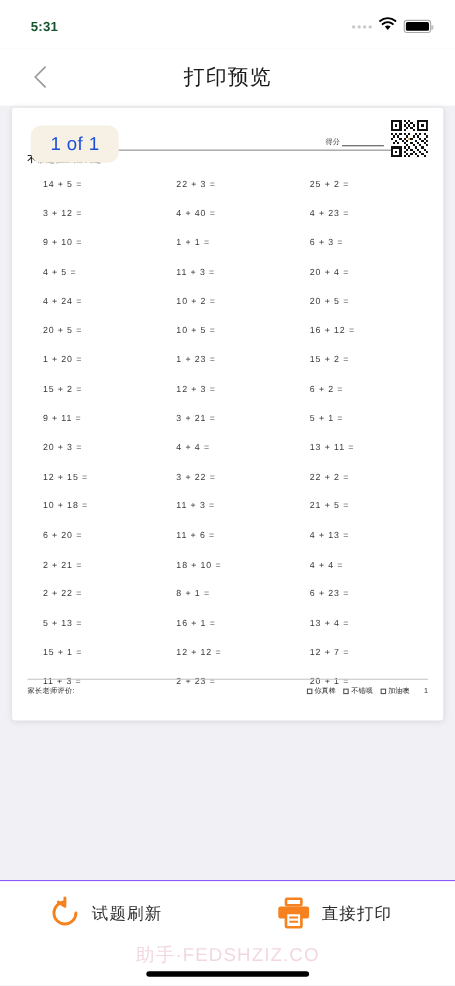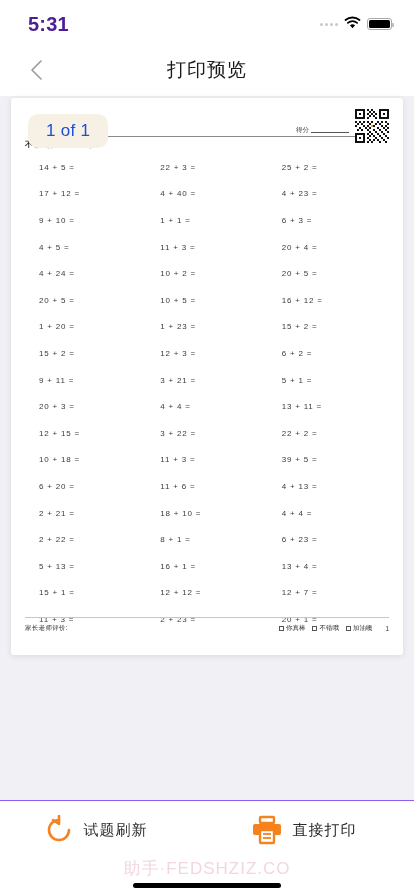--- a/index.html
+++ b/index.html
@@ -12,21 +12,21 @@
   #app { position: relative; width: 414px; height: 896px; background: #f1f1f5; }
 
   
   .statusbar {
     position: absolute; top: 0; left: 0; width: 414px; height: 44px;
     background: #ffffff;
     display: flex; align-items: center; justify-content: space-between;
     padding: 0 22px 0 28px;
   }
   .status-time {
-    font-size: 20px; font-weight: bold; color: #4c1d95;
+    font-size: 12px; font-weight: bold; color: #14532d;
     letter-spacing: 0.2px; padding-top: 4px;
   }
   .status-right { display: flex; align-items: center; gap: 6px; padding-top: 4px; }
   .sig-dots { display: flex; align-items: flex-end; gap: 2px; }
   .sig-dots i { width: 3px; height: 3px; background: #c8c8cc; border-radius: 50%; display:block; }
   .wifi { display: block; }
   .batt {
     width: 25px; height: 12px; border: 1px solid #aaa; border-radius: 3px;
     position: relative; padding: 1px; background: #fff;
   }
@@ -275,21 +275,21 @@
         </div>
 
         <div class="sheet-title">不带进位加法试题</div>
         <div class="page-badge">1 of 1</div>
       </div>
 
       <div class="problems" id="problems">
           <div class="prob col-0">14 + 5 =</div>
           <div class="prob col-1">22 + 3 =</div>
           <div class="prob col-2">25 + 2 =</div>
-          <div class="prob col-0">17 + 12 =</div>
+          <div class="prob col-0">3 + 12 =</div>
           <div class="prob col-1">4 + 40 =</div>
           <div class="prob col-2">4 + 23 =</div>
           <div class="prob col-0">9 + 10 =</div>
           <div class="prob col-1">1 + 1 =</div>
           <div class="prob col-2">6 + 3 =</div>
           <div class="prob col-0">4 + 5 =</div>
           <div class="prob col-1">11 + 3 =</div>
           <div class="prob col-2">20 + 4 =</div>
           <div class="prob col-0">4 + 24 =</div>
           <div class="prob col-1">10 + 2 =</div>
@@ -307,21 +307,21 @@
           <div class="prob col-1">3 + 21 =</div>
           <div class="prob col-2">5 + 1 =</div>
           <div class="prob col-0">20 + 3 =</div>
           <div class="prob col-1">4 + 4 =</div>
           <div class="prob col-2">13 + 11 =</div>
           <div class="prob col-0">12 + 15 =</div>
           <div class="prob col-1">3 + 22 =</div>
           <div class="prob col-2">22 + 2 =</div>
           <div class="prob col-0">10 + 18 =</div>
           <div class="prob col-1">11 + 3 =</div>
-          <div class="prob col-2">39 + 5 =</div>
+          <div class="prob col-2">21 + 5 =</div>
           <div class="prob col-0">6 + 20 =</div>
           <div class="prob col-1">11 + 6 =</div>
           <div class="prob col-2">4 + 13 =</div>
           <div class="prob col-0">2 + 21 =</div>
           <div class="prob col-1">18 + 10 =</div>
           <div class="prob col-2">4 + 4 =</div>
           <div class="prob col-0">2 + 22 =</div>
           <div class="prob col-1">8 + 1 =</div>
           <div class="prob col-2">6 + 23 =</div>
           <div class="prob col-0">5 + 13 =</div>

